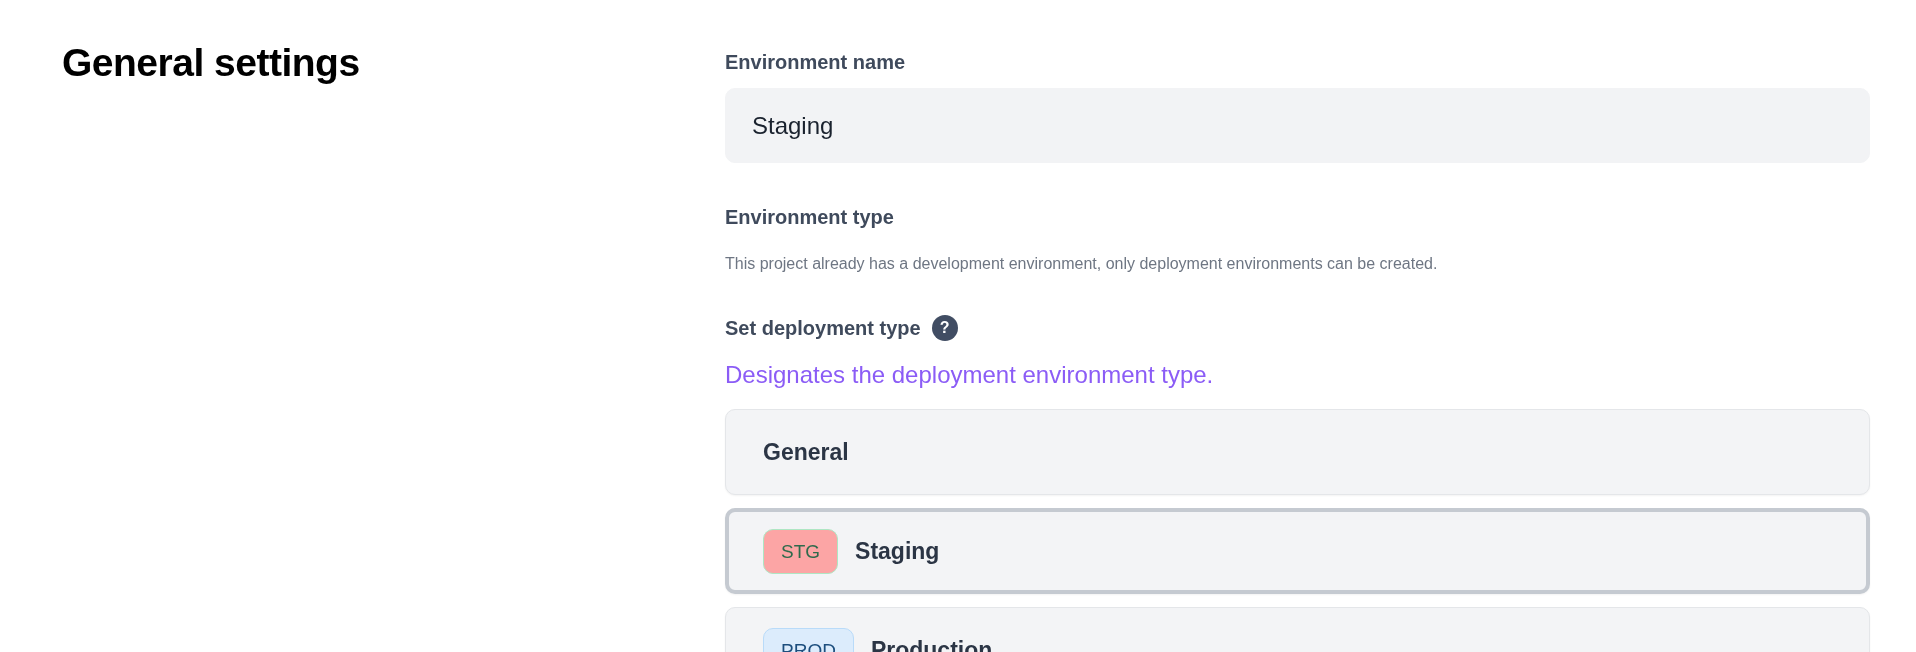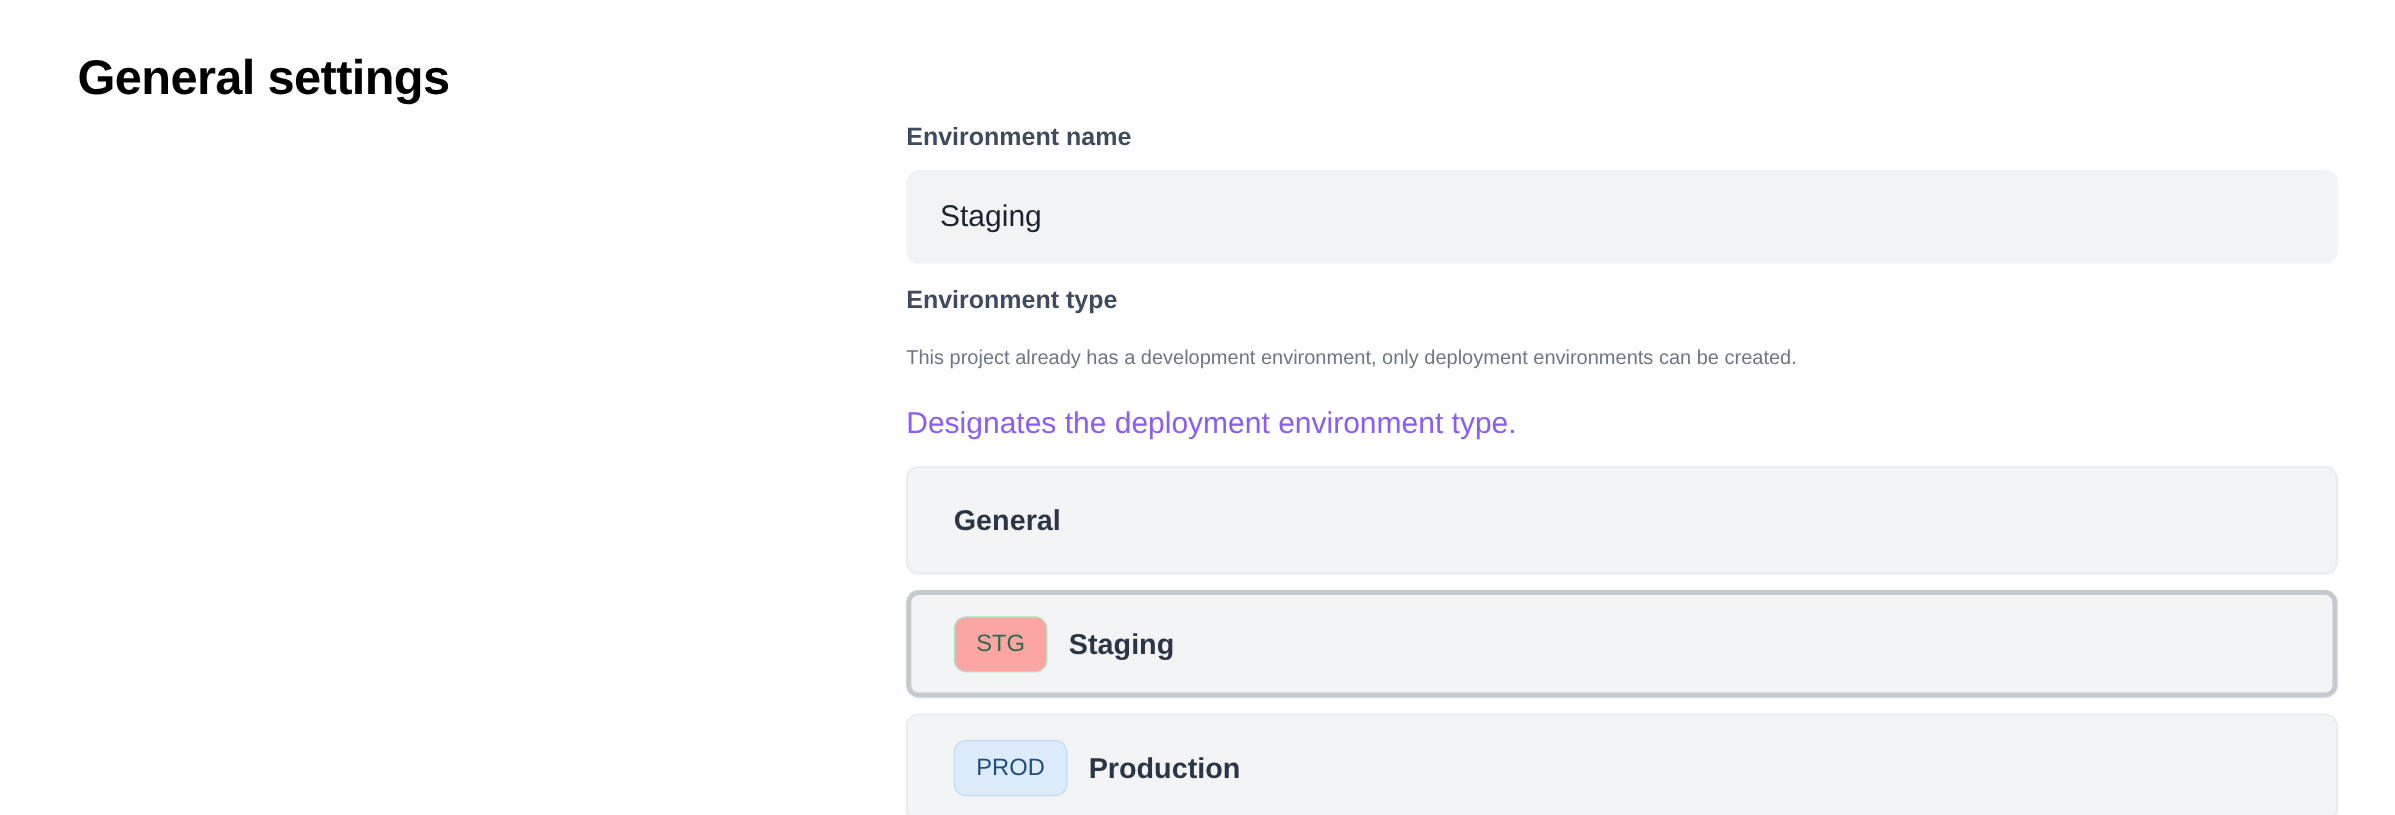--- a/index.html
+++ b/index.html
@@ -27,37 +27,36 @@
     flex: 1 1 auto;
     max-width: 1145px;
     padding-top: 14px;
   }
   .field-label {
     display: block;
     font-size: 20px;
     font-weight: 700;
     color: #3f4a5c;
     line-height: 24px;
-    margin-top: 48px;
   }
   .text-input {
     display: block;
     width: 100%;
     height: 75px;
     margin-top: 14px;
     background: #f2f3f5;
     border: 1px solid #f2f3f5;
     border-radius: 10px;
     padding: 0 26px;
     font-family: "Liberation Sans", "DejaVu Sans", sans-serif;
     font-size: 24px;
     color: #1a222e;
     outline: none;
   }
-  .label-type { margin-top: 17px; }
+  .label-type { margin-top: 42px; }
   .input-type { margin-top: 13px; }
   .helper-text {
     margin-top: 16px;
     font-size: 16px;
     line-height: 37px;
     color: #6e7683;
     max-width: 1100px;
   }
   .label-row {
     margin-top: 33px;
@@ -143,20 +142,24 @@
 
   <div class="form-col">
 
     <label class="field-label">Environment name</label>
     <input class="text-input" type="text" value="Staging" style="">
 
     <label class="field-label label-type">Environment type</label>
 
     <p class="helper-text">This project already has a development environment, only deployment environments can be created.</p>
 
+    <div class="label-row">
+      <span class="field-label">Set deployment type</span>
+      <span class="help-icon">?</span>
+    </div>
 
     <p class="deploy-desc">Designates the deployment environment type.</p>
 
     <div class="type-options">
 
       <button class="type-btn">
         <span>General</span>
       </button>
 
       <button class="type-btn selected">

